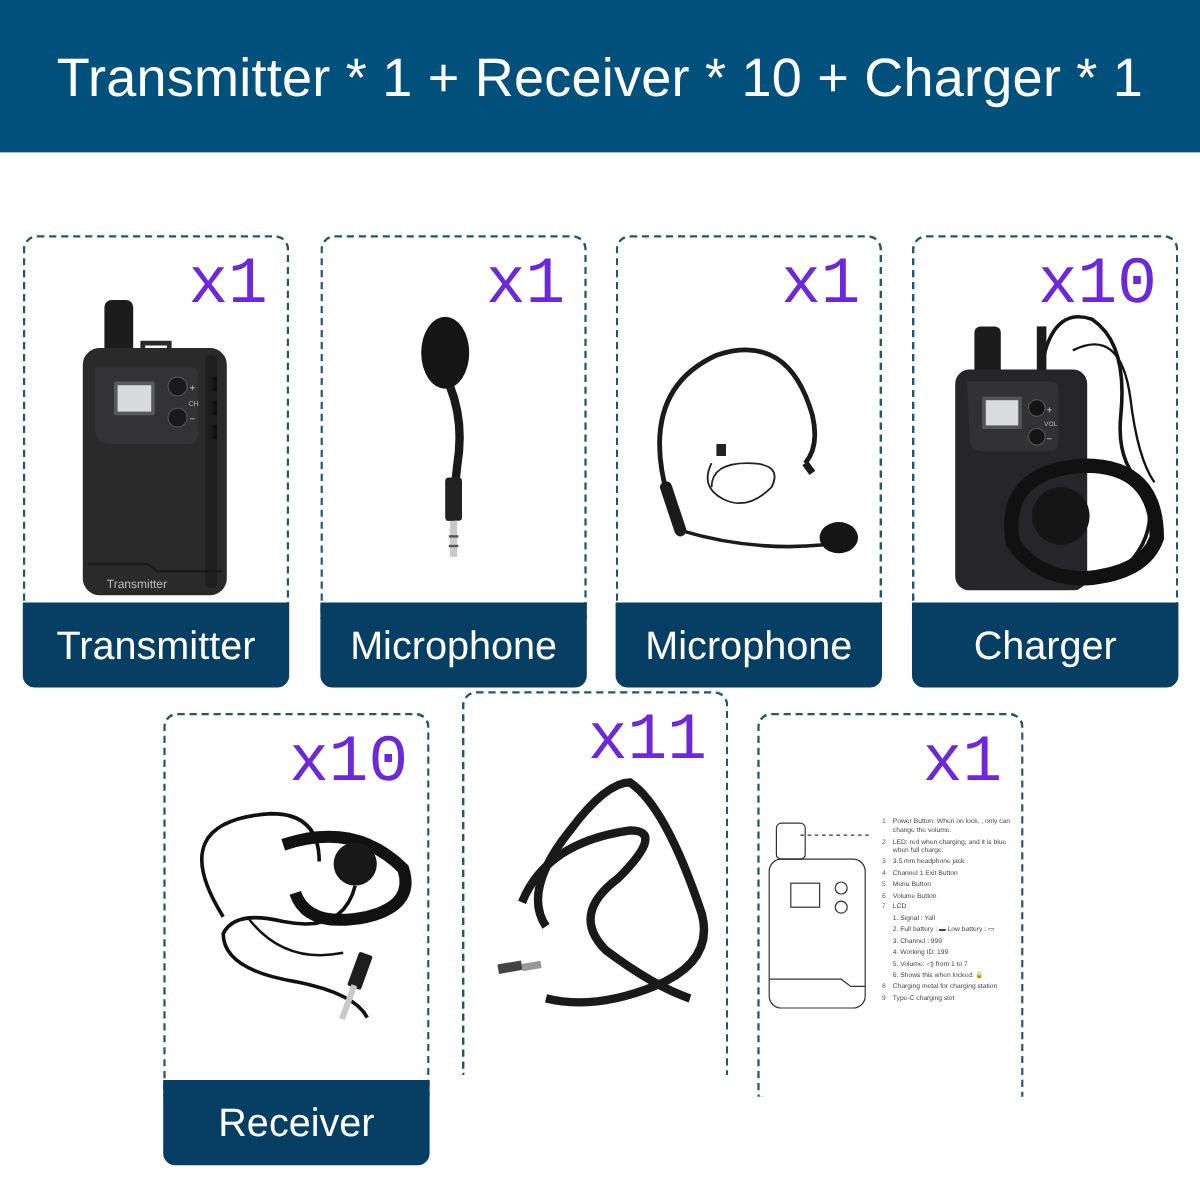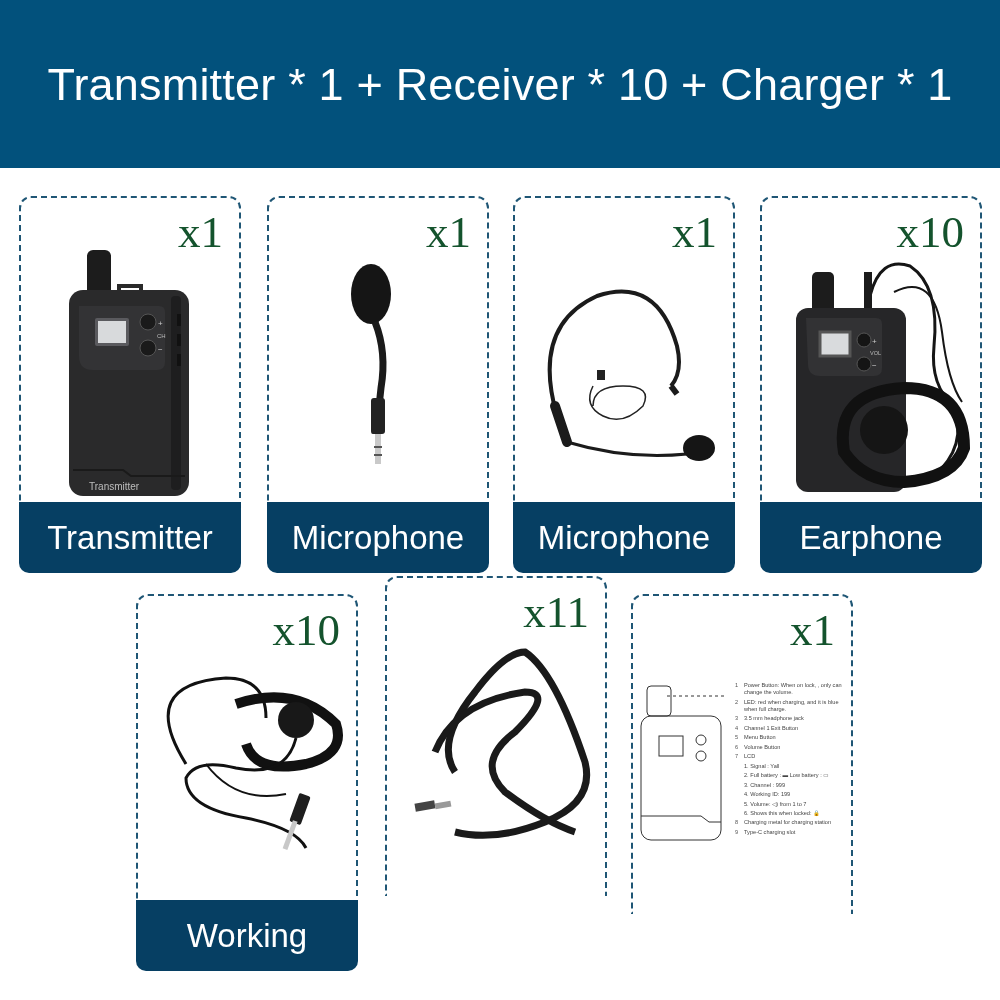--- a/index.html
+++ b/index.html
@@ -1,38 +1,38 @@
 <!DOCTYPE html>
 <html><head>
 <meta charset="utf-8">
 <style>
   * { box-sizing: border-box; margin: 0; padding: 0; }
   html, body { width: 1000px; height: 1000px; background: #ffffff; overflow: hidden; }
   body { position: relative; font-family: "Liberation Sans", sans-serif; }
 
   .header {
-    position: absolute; left: 0; top: 0; width: 1000px; height: 168px;
+    position: absolute; left: 0; top: 0; width: 1000px; height: 127px;
     background: #02517c; display: flex; align-items: center; justify-content: center;
   }
   .header-title {
     color: #ffffff; font-size: 45px; font-family: "Liberation Sans", sans-serif;
     letter-spacing: 0.2px; padding-top: 2px; white-space: nowrap;
   }
 
   .card {
     position: absolute; width: 222px; height: 377px;
   }
   .card-frame {
     position: absolute; left: 0; top: 0; width: 222px; height: 320px;
     border: 2px dashed #1f5675; border-bottom: none;
     border-radius: 12px 12px 0 0;
   }
   .qty {
-    position: absolute; right: 18px; top: 14px; font-size: 45px; color: #14532d;
-    font-family: Liberation Serif, serif; line-height: 1;
+    position: absolute; right: 18px; top: 14px; font-size: 55px; color: #6d28d9;
+    font-family: Liberation Mono, monospace; line-height: 1;
   }
   .label-band {
     position: absolute; left: 0; bottom: 0; width: 222px; height: 71px;
     background: #063f63; border-radius: 0 0 10px 10px;
     display: flex; align-items: center; justify-content: center;
   }
   .label-text {
     color: #ffffff; font-size: 33px; font-family: "Liberation Sans", sans-serif;
     white-space: nowrap;
   }
@@ -128,38 +128,38 @@
     <rect x="36" y="80" width="30" height="24" fill="#d9dbdd" stroke="#555" stroke-width="3"></rect>
     <circle cx="80" cy="88" r="7" fill="#151515" stroke="#555"></circle>
     <circle cx="80" cy="112" r="7" fill="#151515" stroke="#555"></circle>
     <text x="88" y="92" fill="#ccc" font-size="8" font-family="Liberation Sans, sans-serif">+</text>
     <text x="86" y="103" fill="#bbb" font-size="5.5" font-family="Liberation Sans, sans-serif">VOL</text>
     <text x="88" y="116" fill="#ccc" font-size="8" font-family="Liberation Sans, sans-serif">−</text>
     <path d="M60 200 q-10 -60 60 -64 q60 0 60 60 q-10 30 -60 34 q-40 0 -60 -30z" fill="none" stroke="#111" stroke-width="12"></path>
     <circle cx="100" cy="178" r="24" fill="#151515"></circle>
   </svg>
   <div class="label-band">
-    <span class="label-text">Earphone</span>
+    <span class="label-text">Charger</span>
   </div>
 </div>
 
 <div class="card" style="left:136px; top:594px;">
   <div class="card-frame"></div>
   <div class="qty">x10</div>
   <svg class="illus" style="left:10px; top:70px;" width="200" height="200" viewBox="0 0 200 200">
     <path d="M40 100 q-50 -80 40 -86 q40 0 40 40" stroke="#111" stroke-width="3" fill="none"></path>
     <path d="M90 40 q60 -20 100 20 q10 30 -30 40 q-50 10 -60 -20" fill="none" stroke="#111" stroke-width="10"></path>
     <circle cx="150" cy="56" r="18" fill="#181818"></circle>
     <path d="M150 74 q-10 40 -60 30 q-40 -10 -50 10 q0 30 60 40 q50 10 60 30" stroke="#111" stroke-width="3" fill="none"></path>
     <path d="M60 100 q30 40 80 30" stroke="#111" stroke-width="2" fill="none"></path>
     <rect x="148" y="130" width="12" height="30" rx="2" fill="#1e1e1e" transform="rotate(20 154 145)"></rect>
     <rect x="142" y="156" width="5" height="30" fill="#c8c8c8" transform="rotate(20 144 170)"></rect>
   </svg>
   <div class="label-band">
-    <span class="label-text">Working</span>
+    <span class="label-text">Receiver</span>
   </div>
 </div>
 
 <div class="card" style="left:385px; top:576px;">
   <div class="card-frame"></div>
   <div class="qty">x11</div>
   <svg class="illus" style="left:10px; top:66px;" width="200" height="220" viewBox="0 0 200 220">
     <path d="M60 130 q-20 -30 20 -80 q30 -40 50 -40 q30 20 60 110 q10 40 -40 60 q-50 20 -90 10" stroke="#1a1a1a" stroke-width="7" fill="none"></path>
     <path d="M40 110 q20 -50 90 -60 q30 0 -10 40 q-40 30 -10 60 q40 30 70 40" stroke="#1a1a1a" stroke-width="7" fill="none"></path>
     <rect x="20" y="160" width="20" height="8" fill="#444" transform="rotate(-10 30 164)"></rect>

